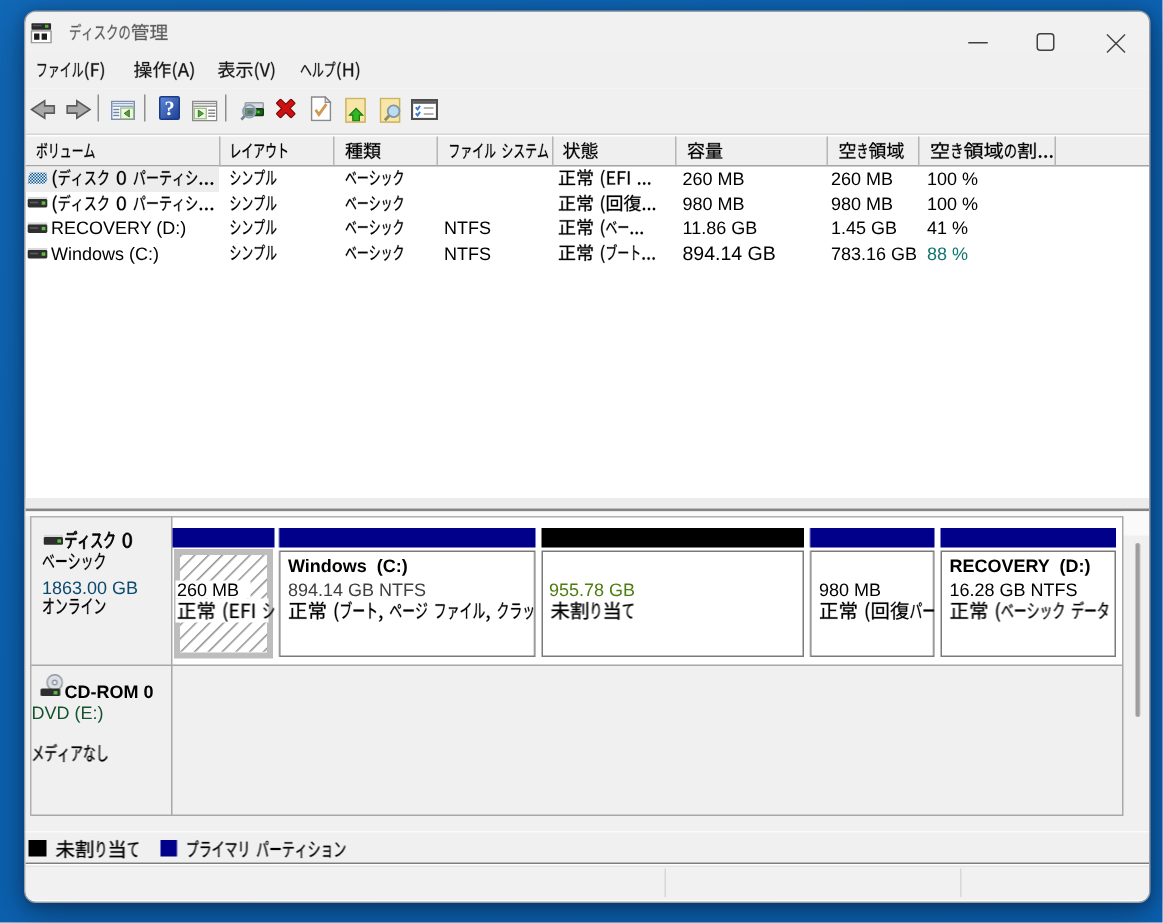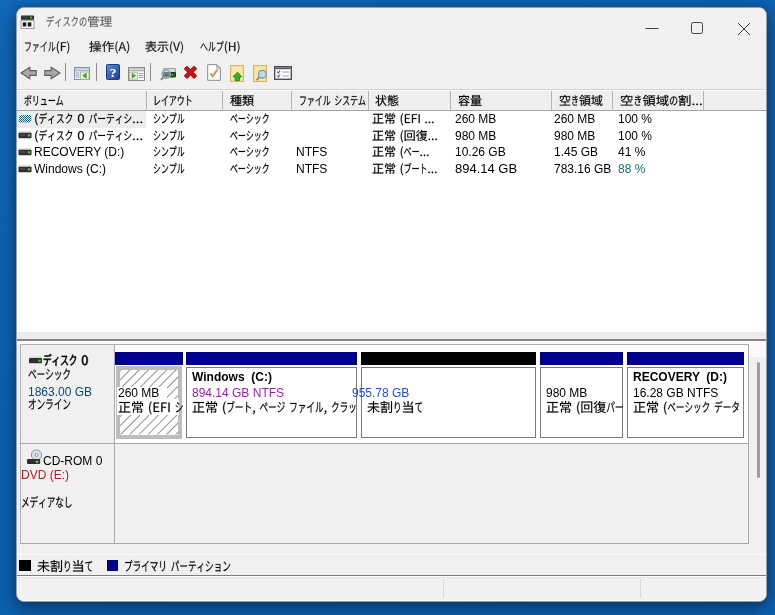--- a/index.html
+++ b/index.html
@@ -297,21 +297,21 @@
       <g>
         <use href="#t_basic" fill="#000" stroke="#000" stroke-width="0.18"></use>
       </g>
     </svg>
 <div class="lt" style="left:278.5px;top:136.3px;font-size:12px;color:#000">NTFS</div>
 <svg class="jp" style="left:355px;top:136.3px" width="60" height="16" viewBox="0 -12 60 16">
       <g>
         <use href="#t_s_be" fill="#000" stroke="#000" stroke-width="0.18"></use>
       </g>
     </svg>
-<div class="lt" style="left:437.5px;top:136.3px;font-size:12px;color:#000">10.26 GB</div>
+<div class="lt" style="left:437.5px;top:136.3px;font-size:12px;color:#000">11.86 GB</div>
 <div class="lt" style="left:536.5px;top:136.3px;font-size:12px;color:#000">1.45 GB</div>
 <div class="lt" style="left:601px;top:136.3px;font-size:12px;color:#000">41 %</div>
 <div class="lt" style="left:16.5px;top:152.9px;font-size:12px;color:#000">Windows (C:)</div>
 <svg class="jp" style="left:135.5px;top:152.9px" width="34" height="16" viewBox="0 -12 34 16">
       <g>
         <use href="#t_simple" fill="#000" stroke="#000" stroke-width="0.18"></use>
       </g>
     </svg>
 <svg class="jp" style="left:212.5px;top:152.9px" width="42" height="16" viewBox="0 -12 42 16">
       <g>
@@ -376,29 +376,29 @@
 <div style="position:absolute;left:99.5px;top:391.3px;width:62.5px;height:15.5px;background:#fff"></div>
 <div class="lt" style="left:101px;top:376.8px;font-size:12px;color:#000">260 MB</div>
 <svg class="jp" style="left:101px;top:392.3px" width="67" height="16" viewBox="0 -12 67 16">
       <g>
         <use href="#t_p_efi2" fill="#000" stroke="#000" stroke-width="0.18"></use>
       </g>
     </svg>
 <div style="position:absolute;left:169px;top:343.6px;width:170.5px;height:13.4px;background:#00008b"></div>
 <div style="position:absolute;left:169px;top:358.5px;width:170.5px;height:71.5px;border:1px solid #7a7a7a;background:#fff"></div>
 <div class="lt" style="left:175px;top:361.3px;font-weight:bold;font-size:12px;color:#000">Windows  (C:)</div>
-<div class="lt" style="left:175px;top:376.8px;font-size:12px;color:#a21caf">894.14 GB NTFS</div>
+<div class="lt" style="left:175px;top:376.8px;font-size:12px;color:#404040">894.14 GB NTFS</div>
 <svg class="jp" style="left:175px;top:392.3px" width="167" height="16" viewBox="0 -12 167 16">
       <g>
         <use href="#t_p_boot" fill="#000" stroke="#000" stroke-width="0.18"></use>
       </g>
     </svg>
 <div style="position:absolute;left:343.5px;top:343.6px;width:175.0px;height:13.4px;background:#000000"></div>
 <div style="position:absolute;left:343.5px;top:358.5px;width:175.0px;height:71.5px;border:1px solid #7a7a7a;background:#fff"></div>
-<div class="lt" style="left:335px;top:376.8px;font-size:12px;color:#1d4ed8">955.78 GB</div>
+<div class="lt" style="left:349px;top:376.8px;font-size:12px;color:#4d7c0f">955.78 GB</div>
 <svg class="jp" style="left:349.5px;top:392.3px" width="58" height="16" viewBox="0 -12 58 16">
       <g>
         <use href="#t_unalloc" fill="#000" stroke="#000" stroke-width="0.18"></use>
       </g>
     </svg>
 <div style="position:absolute;left:522.5px;top:343.6px;width:83.0px;height:13.4px;background:#00008b"></div>
 <div style="position:absolute;left:522.5px;top:358.5px;width:83.0px;height:71.5px;border:1px solid #7a7a7a;background:#fff"></div>
 <div class="lt" style="left:528.5px;top:376.8px;font-size:12px;color:#000">980 MB</div>
 <svg class="jp" style="left:528.5px;top:392.3px" width="80" height="16" viewBox="0 -12 80 16">
       <g>
@@ -413,22 +413,22 @@
       <g>
         <use href="#t_p_basicd" fill="#000" stroke="#000" stroke-width="0.18"></use>
       </g>
     </svg>
 <svg style="position:absolute;left:9px;top:441px" width="16" height="16" viewBox="0 0 16 16">
 <circle cx="10.5" cy="6" r="5.1" fill="#dcdfe3" stroke="#8e98a4"></circle>
 <circle cx="10.5" cy="6" r="1.5" fill="#f4f5f6" stroke="#8e98a4"></circle>
 <rect x="1" y="10" width="13.2" height="5" rx="1" fill="#2f2f2f"></rect>
 <rect x="9.8" y="11.7" width="2.5" height="2.3" fill="#59c23a"></rect>
 </svg>
-<div class="lt" style="left:25.5px;top:444.8px;font-weight:normal;font-size:12px;color:#000">CD-ROM 0</div>
-<div class="lt" style="left:4px;top:459px;font-size:12px;color:#b91c1c">DVD (E:)</div>
+<div class="lt" style="left:25.5px;top:444.8px;font-weight:bold;font-size:12px;color:#000">CD-ROM 0</div>
+<div class="lt" style="left:4px;top:459px;font-size:12px;color:#14532d">DVD (E:)</div>
 <svg class="jp" style="left:4px;top:486.5px" width="54" height="16" viewBox="0 -12 54 16">
       <g>
         <use href="#t_nomedia" fill="#000" stroke="#000" stroke-width="0.18"></use>
       </g>
     </svg>
 <div style="position:absolute;left:740px;top:354px;width:3px;height:116px;background:#9d9d9d;border-radius:2px"></div>
 <div style="position:absolute;left:0px;top:546.2px;width:749px;height:21px;background:#f0f0f0"></div>
 <div style="position:absolute;left:0px;top:546.2px;width:749px;height:1.3px;background:#fafafa"></div>
 <div style="position:absolute;left:2px;top:551.5px;width:11.5px;height:11.5px;background:#000"></div>
 <svg class="jp" style="left:20px;top:551px" width="58" height="16" viewBox="0 -12 58 16">

